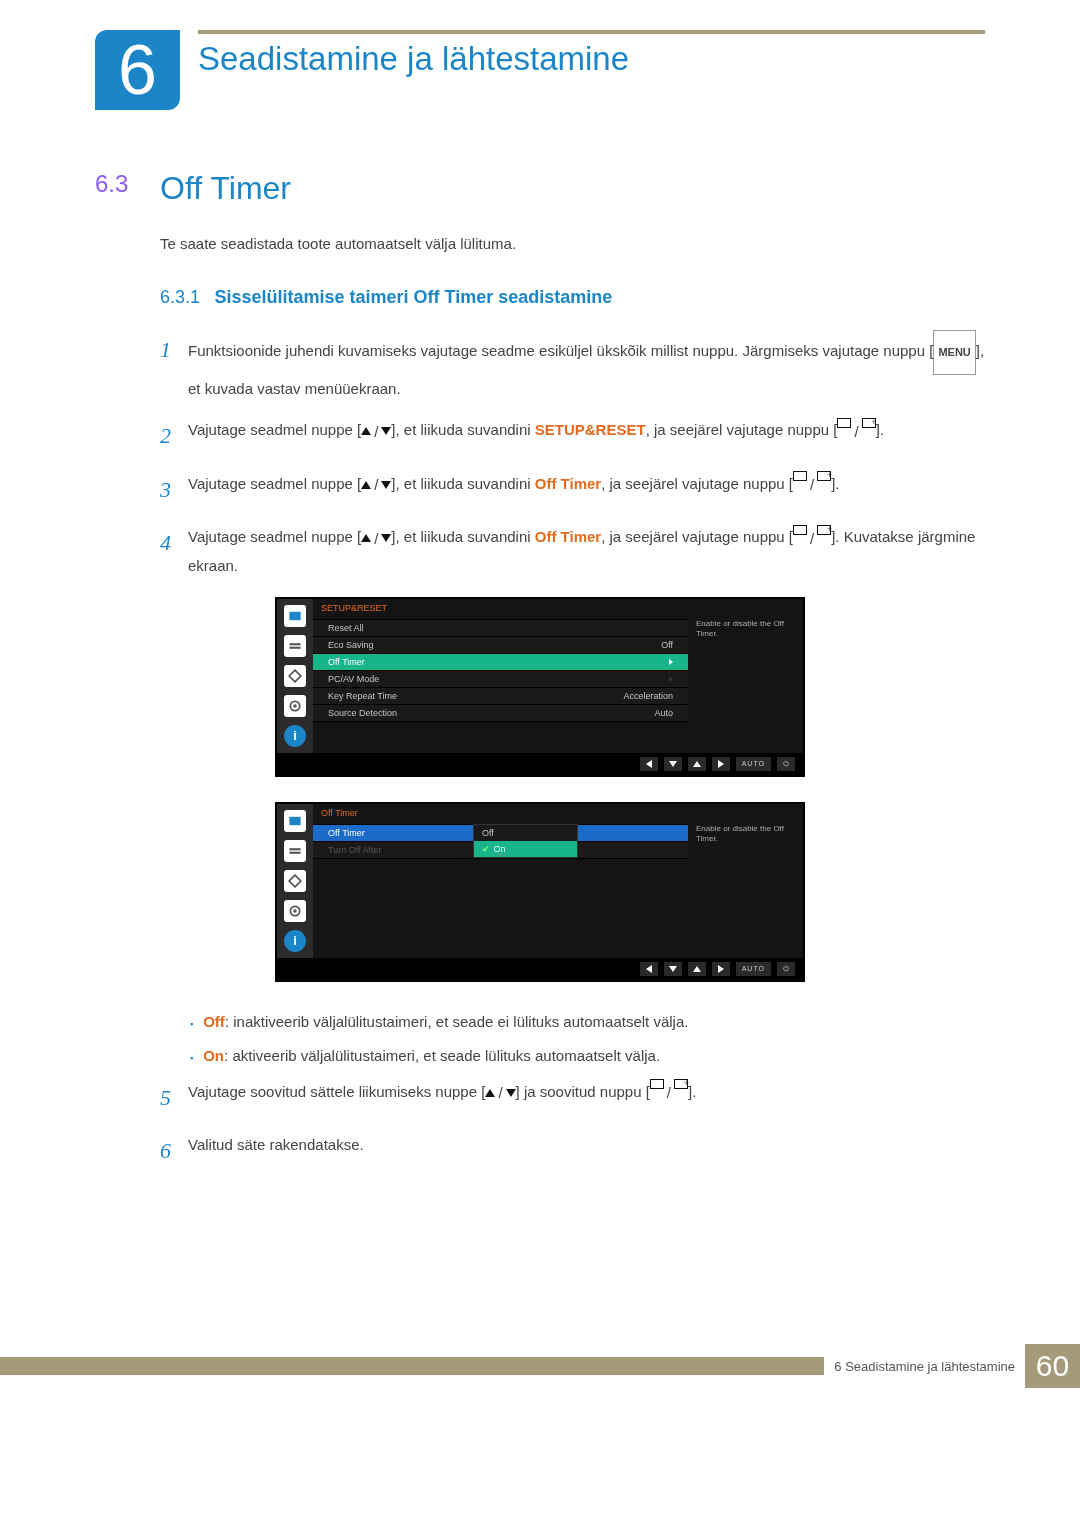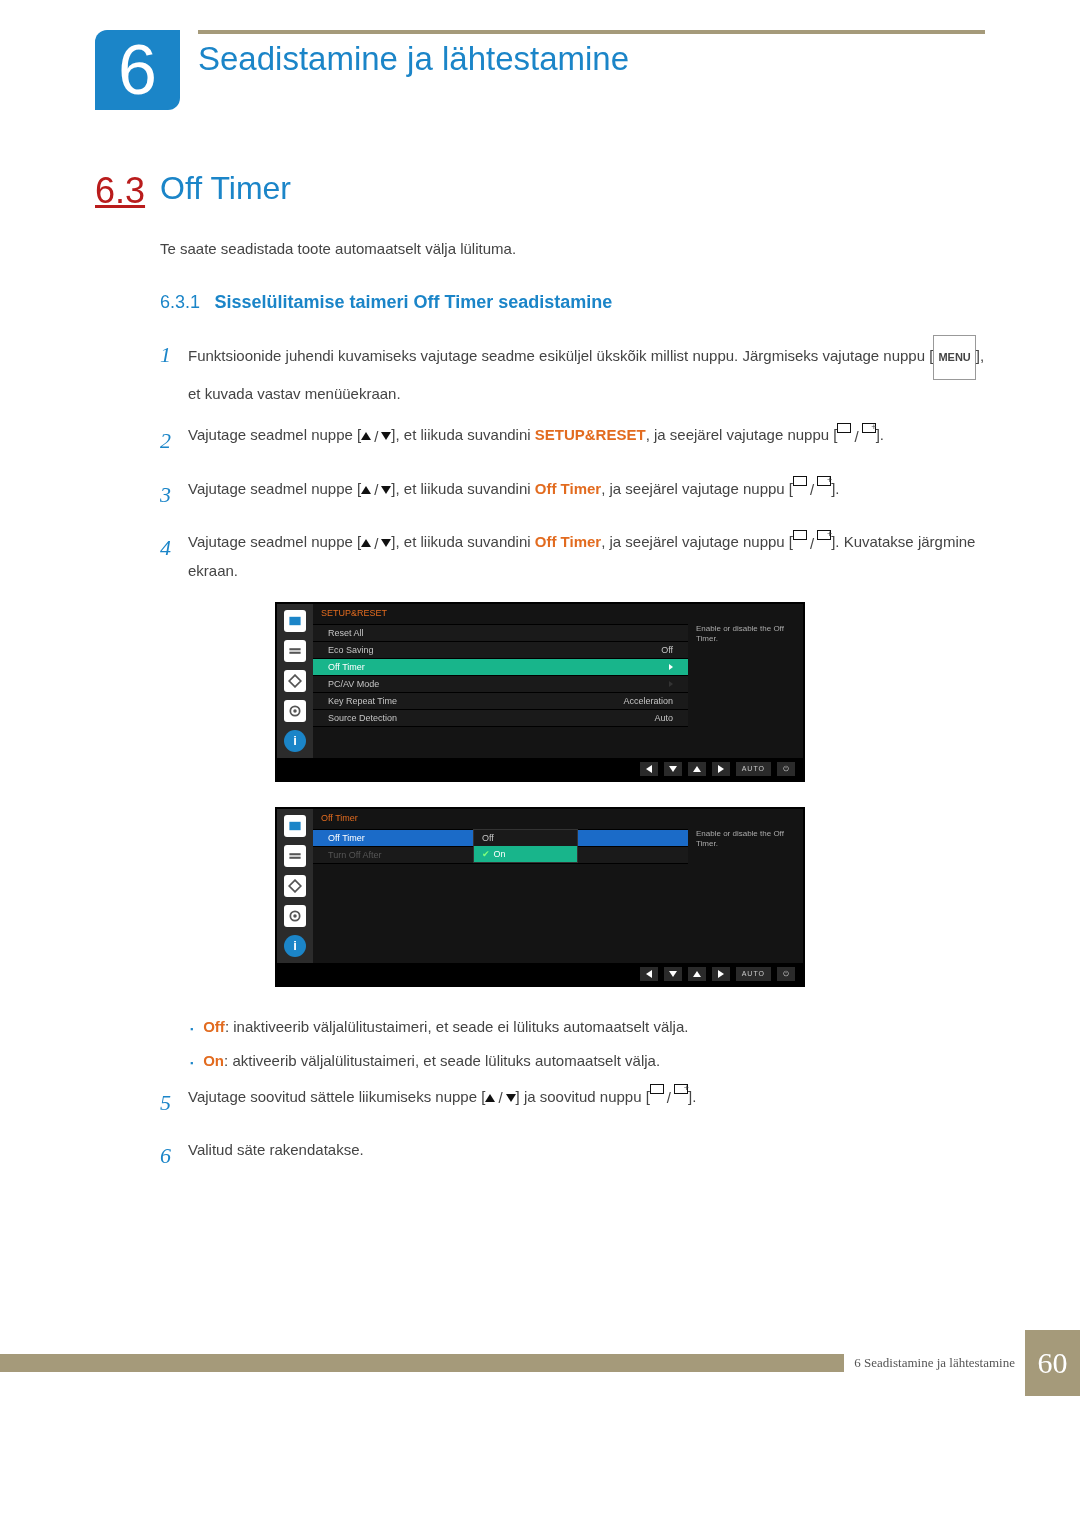--- a/index.html
+++ b/index.html
@@ -3,21 +3,21 @@
 <meta charset="utf-8">
 <style>
   * { margin:0; padding:0; box-sizing:border-box; }
   body { font-family: Arial, Helvetica, sans-serif; background:#fff; width:1080px; margin:0 auto; color:#333; }
   .page { padding:30px 95px 0 95px; min-height:1400px; position:relative; }
   .header-band { display:flex; align-items:flex-start; margin-bottom:60px; }
   .big-six-box { width:85px; height:80px; background:#1b85c8; border-radius:12px 0 12px 0; display:flex; align-items:center; justify-content:center; color:#fff; font-size:70px; font-weight:300; margin-right:18px; }
   .ch-title-wrap { border-top:4px solid #a59a7a; flex:1; padding-top:6px; }
   .ch-title { color:#1b85c8; font-size:33px; font-weight:400; }
   .sec-row { display:flex; margin-bottom:28px; }
-  .sec-num { color:#b91c1c; font-size:36px; width:65px;text-decoration:underline; }
+  .sec-num { color:#8b5cf6; font-size:24px; width:65px; }
   .sec-title { color:#1b85c8; font-size:32px; }
   .intro { font-size:15px; color:#444; margin-left:65px; margin-bottom:35px; }
   .sub-row { margin-left:65px; margin-bottom:22px; }
   .sub-num { color:#1b85c8; font-size:18px; }
   .sub-title { color:#1b85c8; font-size:18px; font-weight:700; }
   .steps { margin-left:65px; }
   .step { display:flex; margin-bottom:14px; font-size:15px; line-height:1.8; color:#444; }
   .step-n { color:#1b85c8; font-style:italic; font-family:"Times New Roman", serif; font-size:22px; width:28px; flex-shrink:0; }
   .step-t { flex:1; }
   .step-t .hl { color:#e26b1f; font-weight:700; }
@@ -53,24 +53,24 @@
   .osd-item.blue { background:#1b6bc8; color:#fff; }
   .osd-item.dim { color:#555; }
   .osd-dropdown { background:#1a1a1a; width:105px; border:1px solid #333; }
   .osd-drop-item { padding:3px 8px; font-size:9px; }
   .osd-drop-item.on { background:#18b58b; color:#fff; }
   .check { color:#7cff7c; margin-right:4px; }
   .osd-menu-row { display:flex; align-items:flex-start; }
   .bullet-list { margin-left:95px; margin-bottom:10px; }
   .bullet-item { display:flex; font-size:15px; color:#444; margin-bottom:10px; line-height:1.6; }
   .bullet-item::before { content:"\25AA"; color:#1b85c8; font-size:9px; margin-right:10px; margin-top:7px; }
-  .footer-band { position:absolute; bottom:4px; left:0; right:0; display:flex; align-items:center;font-family:Liberation Serif, serif; }
+  .footer-band { position:absolute; bottom:12px; left:0; right:0; display:flex; align-items:center; }
   .ft-bar { flex:1; height:18px; background:#a59a7a; margin-right:10px; }
   .ft-txt { font-size:13px; color:#555; margin-right:10px; }
-  .ft-num { width:55px; height:66px; background:#a59a7a; color:#fff; font-size:30px; display:flex; align-items:center; justify-content:center; }
+  .ft-num { width:55px; height:44px; background:#a59a7a; color:#fff; font-size:30px; display:flex; align-items:center; justify-content:center; }
 </style>
 </head>
 <body>
 
 <div class="page">
 
   <div class="header-band">
     <div class="big-six-box">6</div>
     <div class="ch-title-wrap">
       <div class="ch-title">Seadistamine ja lähtestamine</div>

